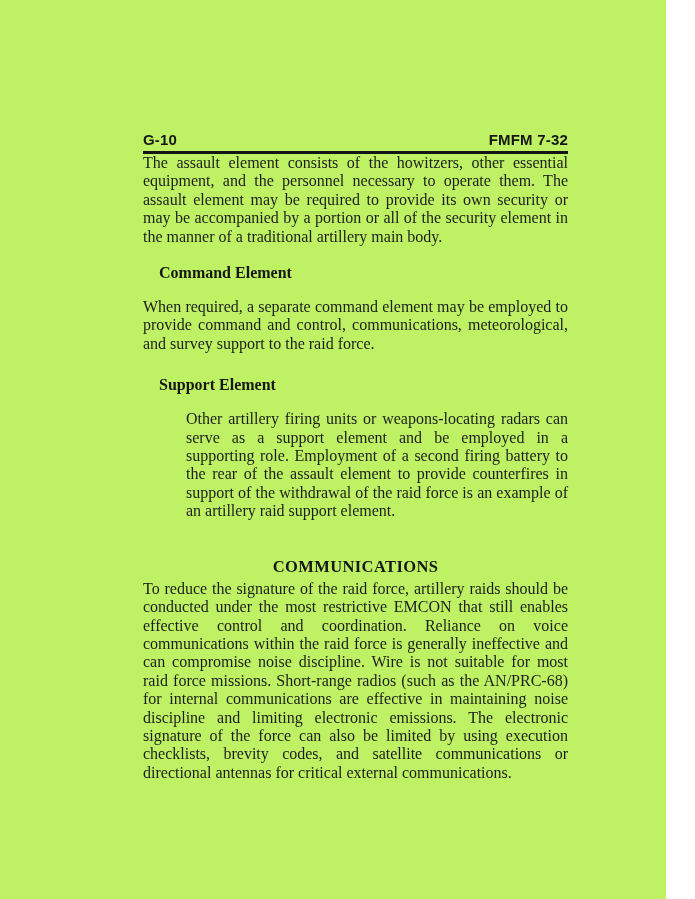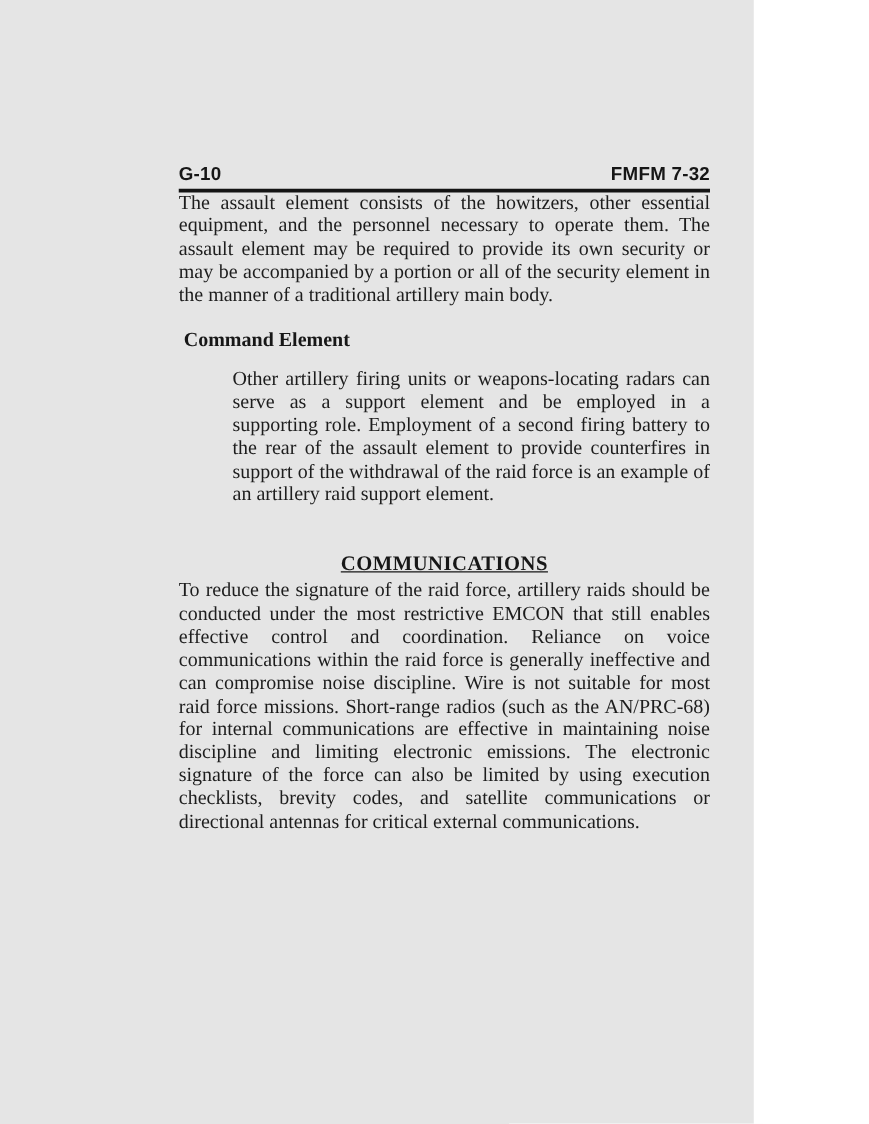--- a/index.html
+++ b/index.html
@@ -2,23 +2,23 @@
 <html><head>
 <meta charset="utf-8">
 <style>
   html, body {
     margin: 0;
     padding: 0;
     background: #ffffff;
   }
   .page {
     position: relative;
-    width: 603px;
+    width: 666px;
     height: 899px;
-    background: #e5e5e5;
+    background: #bef264;
     overflow: hidden;
     font-family: "Liberation Serif", serif;
     color: #1c1c1c;
   }
   .content {
     position: absolute;
     left: 143px;
     top: 131px;
     width: 425px;
   }
@@ -36,59 +36,60 @@
   }
   .body-para {
     margin: 0;
     font-size: 16px;
     line-height: 18.4px;
     text-align: justify;
     color: #1d1d1d;
   }
   .para-intro      { }
   .sub-heading {
-    margin: 4px;
+    margin: 16px;
     font-size: 16px;
     line-height: 18px;
     font-weight: bold;
     color: #171717;
   }
   .heading-command { margin-top: 18px; }
   .para-command    { margin-top: 12px; }
   .heading-support { margin-top: 23px; }
   .para-support    { margin-top: 13px; margin-left: 43px; }
   .section-heading {
     margin: 0;
     margin-top: 37px;
     font-size: 16.5px;
     line-height: 18px;
     font-weight: bold;
     text-align: center;
     letter-spacing: 0.4px;
     color: #171717;
-    text-decoration: underline;
   }
   .para-communications { margin-top: 4px; }
 </style>
 </head>
 <body>
 
 <div class="page">
   <div class="content">
 
     <div class="page-header">
       <span>G-10</span>
       <span>FMFM 7-32</span>
     </div>
 
     <p class="body-para para-intro">The assault element consists of the howitzers, other essential equipment, and the personnel necessary to operate them.  The assault element may be required to provide its own security or may be accompanied by a portion or all of the security element in the manner of a traditional artillery main body.</p>
 
     <h3 class="sub-heading heading-command">Command Element</h3>
 
+    <p class="body-para para-command">When required, a separate command element may be employed to provide command and control, communications, meteorological, and survey support to the raid force.</p>
 
+    <h3 class="sub-heading heading-support">Support Element</h3>
 
     <p class="body-para para-support">Other artillery firing units or weapons-locating radars can serve as a support element and be employed in a supporting role. Employment of a second firing battery to the rear of the assault element to provide counterfires in support of the withdrawal of the raid force is an example of an artillery raid support element.</p>
 
     <h2 class="section-heading">COMMUNICATIONS</h2>
 
     <p class="body-para para-communications">To reduce the signature of the raid force, artillery raids should be conducted under the most restrictive EMCON that still enables effective control and coordination.  Reliance on voice communications within the raid force is generally ineffective and can compromise noise discipline.  Wire is not suitable for most raid force missions. Short-range radios (such as the AN/PRC-68) for internal communications are effective in maintaining noise discipline and limiting electronic emissions.  The electronic signature of the force can also be limited by using execution checklists, brevity codes, and satellite communications or directional antennas for critical external communications.</p>
 
   </div>
 </div>
 

